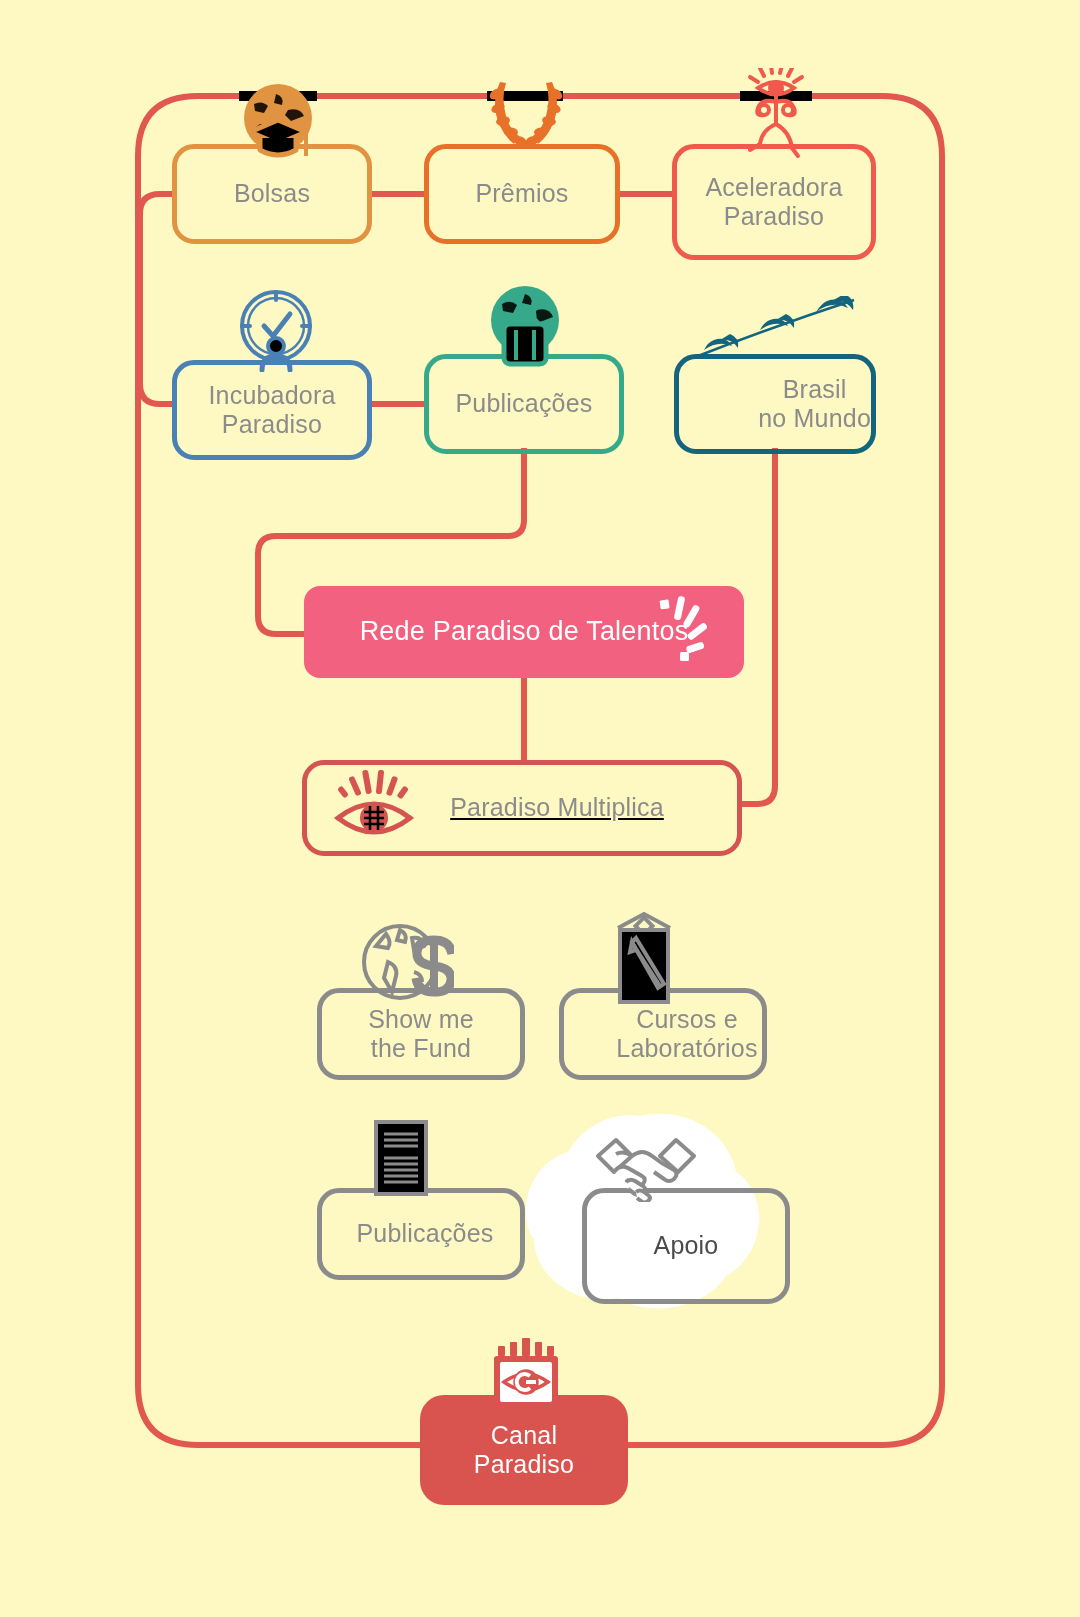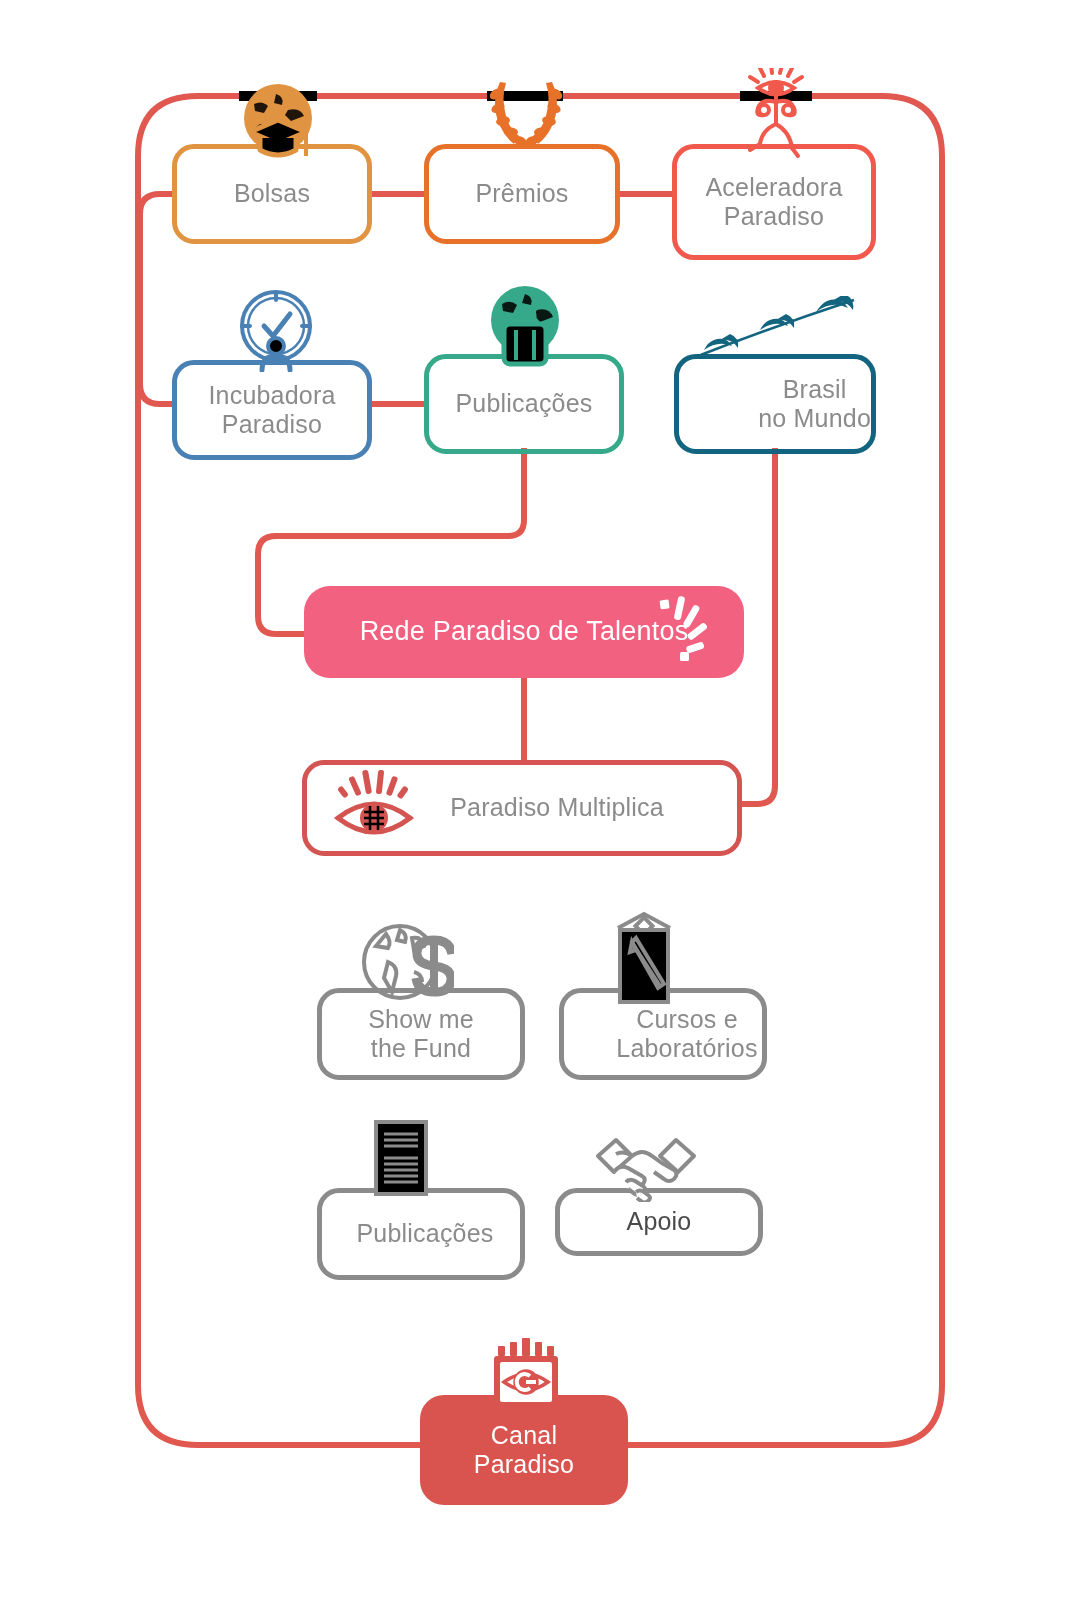--- a/index.html
+++ b/index.html
@@ -1,36 +1,36 @@
 <!DOCTYPE html>
 <html><head>
 <meta charset="utf-8">
 <style>
   html,body{margin:0;padding:0;background:#000;}
   body{width:1080px;height:1617px;overflow:hidden;
        font-family:"Liberation Sans","DejaVu Sans",sans-serif;}
-  #stage{position:relative;width:1080px;height:1617px;background:#ffffff;}
+  #stage{position:relative;width:1080px;height:1617px;background:#fef9c3;}
   #stage svg.layer{position:absolute;left:0;top:0;width:1080px;height:1617px;}
   #stage svg.layer{pointer-events:none;}
 
   .node{position:absolute;box-sizing:border-box;border-radius:22px;
         display:flex;align-items:center;justify-content:center;text-align:center;}
   .node .lbl{font-size:25px;line-height:1.18;letter-spacing:.2px;white-space:pre-line;}
 
   .outline{border:5px solid #888;background:transparent;}
   .outline .lbl{color:#8b8b8b;}
 
   
   .n-bolsas{border-color:#e09442;}
   .n-premios{border-color:#e8712a;}
   .n-acel{border-color:#f0594b;}
   .n-incub{border-color:#4a81b4;}
   .n-resid{border-color:#36a98a;}
   .n-brasil{border-color:#13647f;justify-content:flex-end;}
-  .n-multi{border-color:#d35450;}
+  .n-multi{border-color:#d35450;text-decoration:underline;}
   .n-gray{border-color:#8b8b8b;margin-left:20px;}
 
   
   .filled{border:none;}
   .filled .lbl{color:#ffffff;}
   .n-rede{background:#f26180;}
   .n-canal{background:#d9534f;}
 
   .icon{position:absolute;pointer-events:none;}
 
@@ -120,41 +120,41 @@
 Paradiso</span>
   </div>
   <div class="node outline n-resid" style="left:424px;top:354px;width:200px;height:100px;">
     <span class="lbl">Publicações</span>
   </div>
   <div class="node outline n-brasil" style="left:674px;top:354px;width:202px;height:100px;">
     <span class="lbl">Brasil
 no Mundo</span>
   </div>
 
-  <div class="node filled n-rede" style="left:304px;top:586px;width:440px;height:92px;border-radius:26px;">
+  <div class="node filled n-rede" style="left:304px;top:586px;width:440px;height:92px;border-radius:16px;">
     <span class="lbl" style="font-size:27px;">Rede Paradiso de Talentos</span>
   </div>
 
   <div class="node outline n-multi" style="left:302px;top:760px;width:440px;height:96px;">
     <span class="lbl" style="padding-left:70px;">Paradiso Multiplica</span>
   </div>
 
   <div class="node outline n-gray" style="left:297px;top:988px;width:208px;height:92px;">
     <span class="lbl">Show me
 the Fund</span>
   </div>
   <div class="node outline n-gray" style="left:539px;top:988px;width:208px;height:92px;padding-left:48px;">
     <span class="lbl">Cursos e
 Laboratórios</span>
   </div>
 
   <div class="node outline n-gray" style="left:297px;top:1188px;width:208px;height:92px;padding-left:8px;">
     <span class="lbl">Publicações</span>
   </div>
-  <div class="node outline n-gray" style="left:535px;top:1188px;width:208px;height:68px;text-align:right;">
+  <div class="node outline n-gray" style="left:562px;top:1188px;width:208px;height:116px;text-align:right;">
     <span class="lbl" style="color:#4a4a4a;">Apoio</span>
   </div>
 
   <div class="node filled n-canal" style="left:420px;top:1395px;width:208px;height:110px;border-radius:24px;">
     <span class="lbl">Canal
 Paradiso</span>
   </div>
 
   <svg class="icon" style="left:236px;top:80px;width:84px;height:84px;" viewBox="0 0 84 84">
     <circle cx="42" cy="38" r="34" fill="#e09442"></circle>

